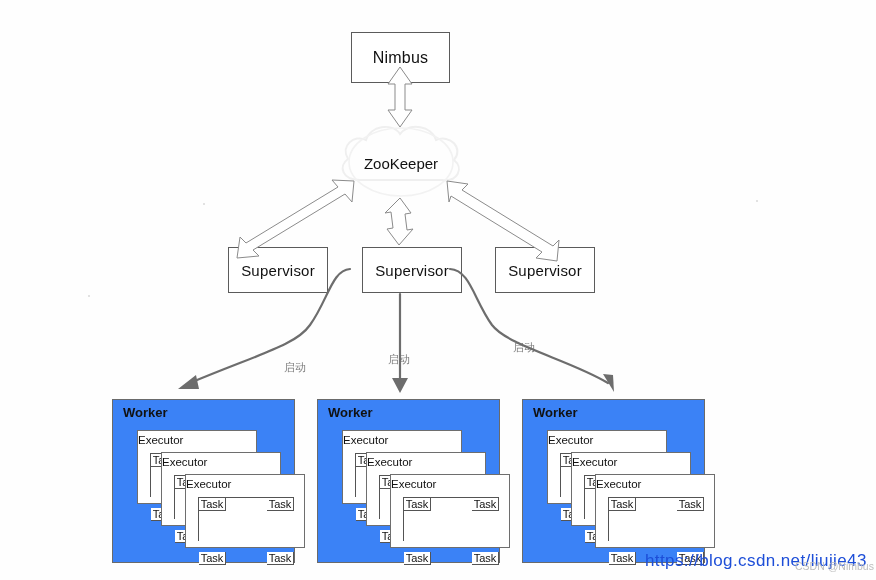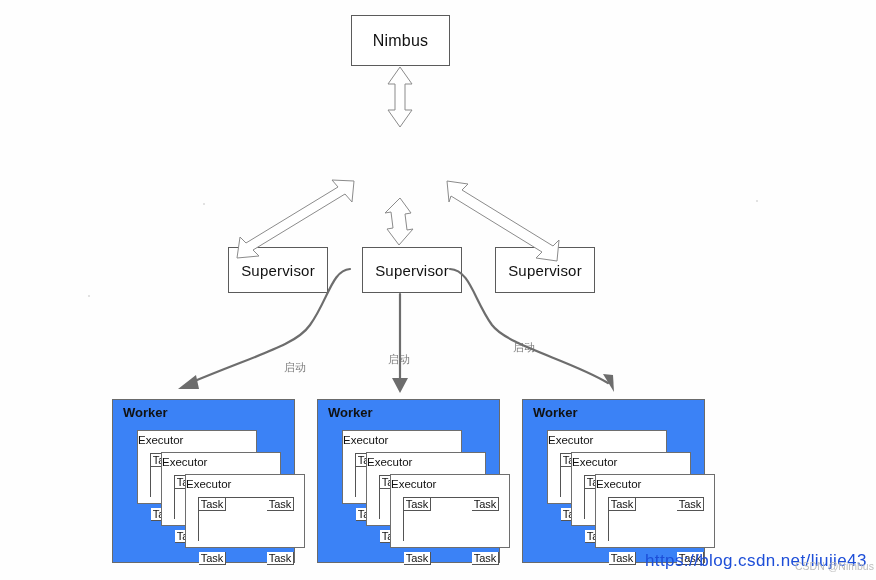--- a/index.html
+++ b/index.html
@@ -28,21 +28,21 @@
     display: flex;
     align-items: center;
     justify-content: center;
     font-size: 15px;
     letter-spacing: .2px;
     color: #111;
     white-space: nowrap;
   }
 
   #nimbus-box {
-    left: 351px; top: 15px; width: 99px; height: 51px;
+    left: 351px; top: 32px; width: 99px; height: 51px;
     font-size: 16px;
   }
 
   
   #zookeeper-cloud {
     position: absolute;
     left: 330px; top: 118px; width: 142px; height: 90px;
   }
   #zookeeper-cloud .cloudsvg { position: absolute; inset: 0; }
   #zookeeper-label {
@@ -205,20 +205,28 @@
 
     <polygon class="hollow-arrow" points="400,198 411,213 405,214 407,230 413,229 399,245 387,229 393,228 391,212 385,213"></polygon>
 
     <polygon class="hollow-arrow" points="447,181 468,184 462,190 553,246 559,240 557,261 536,258 542,252 451,196 449,202"></polygon>
   </svg>
 
   <div class="box" id="nimbus-box">
     <span>Nimbus</span>
   </div>
 
+  <div id="zookeeper-cloud">
+    <svg class="cloudsvg" viewBox="0 0 142 90">
+      <path d="M30 62 C12 62 8 48 18 41 C10 28 24 16 36 22 C40 8 62 4 70 16
+               C80 4 102 8 106 22 C120 16 134 30 124 42 C134 50 128 64 112 62 Z" fill="none" stroke="#efefef" stroke-width="2"></path>
+      <ellipse cx="71" cy="44" rx="52" ry="34" fill="none" stroke="#f2f2f2" stroke-width="1.6"></ellipse>
+    </svg>
+    <div id="zookeeper-label">ZooKeeper</div>
+  </div>
 
   <div class="box supervisor-box" id="supervisor-box-1">
     <span>Supervisor</span>
   </div>
   <div class="box supervisor-box" id="supervisor-box-2">
     <span>Supervisor</span>
   </div>
   <div class="box supervisor-box" id="supervisor-box-3">
     <span>Supervisor</span>
   </div>

